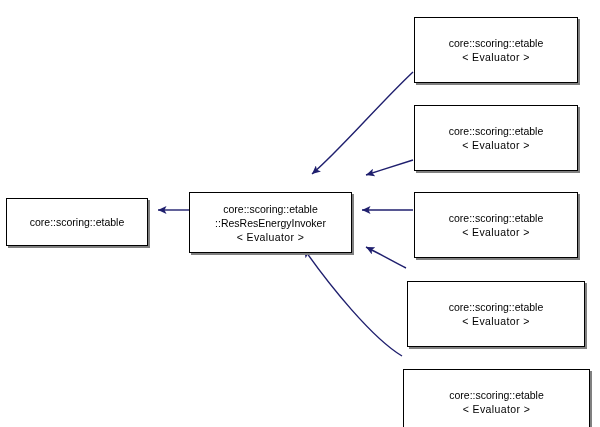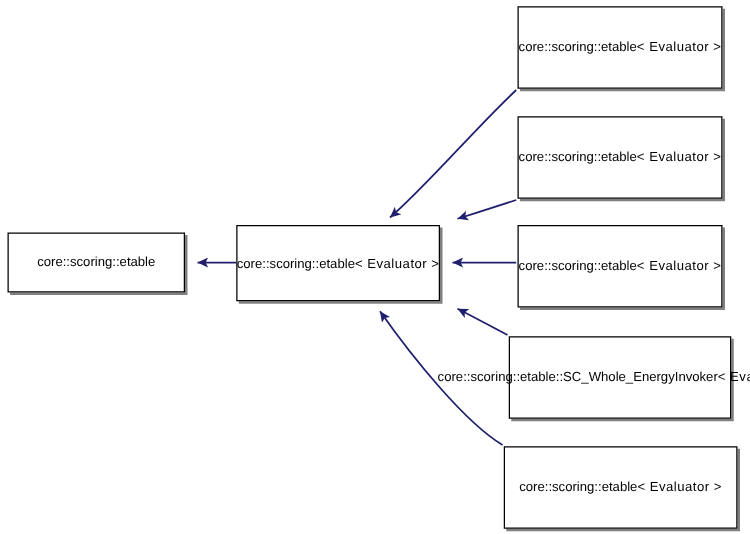--- a/index.html
+++ b/index.html
@@ -24,24 +24,25 @@
     height: 427px;
     pointer-events: none;
   }
   .node {
     position: absolute;
     box-sizing: border-box;
     border: 1px solid #000000;
     background: #ffffff;
     box-shadow: 2px 2px 0 0 #808080;
     display: flex;
-    flex-direction: row;
+    flex-direction: column;
     align-items: center;
     justify-content: center;
     z-index: 2;
+    margin-top: 12px;
   }
   .node-line {
     font-size: 10.5px;
     line-height: 14px;
     color: #000000;
     white-space: nowrap;
     letter-spacing: 0px;
   }
   .node-line.tmpl {
     letter-spacing: 0.4px;
@@ -83,41 +84,41 @@
       <path d="M 402 356 C 372 338, 330 286, 304 249" stroke="#1f1f6e" stroke-width="1.4" fill="none" marker-end="url(#arrowhead)"></path>
     </g>
   </svg>
 
   <div class="node" style="left:6px; top:186px; width:142px; height:48px;">
     <div class="node-line">core::scoring::etable</div>
   </div>
 
   <div class="node" style="left:189px; top:180px; width:163px; height:61px;">
     <div class="node-line">core::scoring::etable</div>
+    <div class="node-line">::ResResEnergyInvoker</div>
     <div class="node-line tmpl">&lt; Evaluator &gt;</div>
   </div>
 
   <div class="node" style="left:414px; top:5px; width:164px; height:66px;">
     <div class="node-line">core::scoring::etable</div>
     <div class="node-line tmpl">&lt; Evaluator &gt;</div>
   </div>
 
   <div class="node" style="left:414px; top:93px; width:164px; height:66px;">
     <div class="node-line">core::scoring::etable</div>
     <div class="node-line tmpl">&lt; Evaluator &gt;</div>
   </div>
 
   <div class="node" style="left:414px; top:180px; width:164px; height:66px;">
     <div class="node-line">core::scoring::etable</div>
     <div class="node-line tmpl">&lt; Evaluator &gt;</div>
   </div>
 
   <div class="node" style="left:407px; top:269px; width:178px; height:66px;">
     <div class="node-line">core::scoring::etable</div>
-    <div class="node-line">::SC_Whole_EnergyInvoker</div>
     <div class="node-line tmpl">&lt; Evaluator &gt;</div>
   </div>
 
   <div class="node" style="left:403px; top:357px; width:187px; height:66px;">
     <div class="node-line">core::scoring::etable</div>
     <div class="node-line tmpl">&lt; Evaluator &gt;</div>
   </div>
 
 </div>
 

